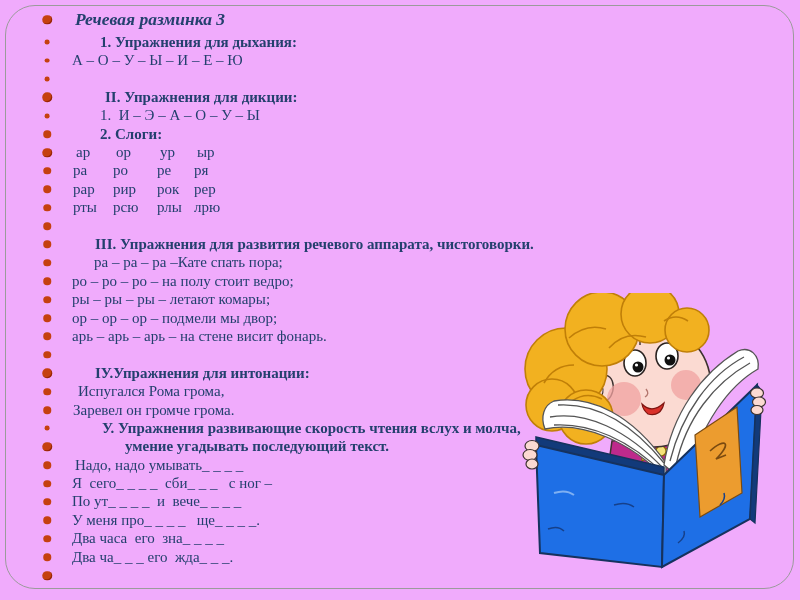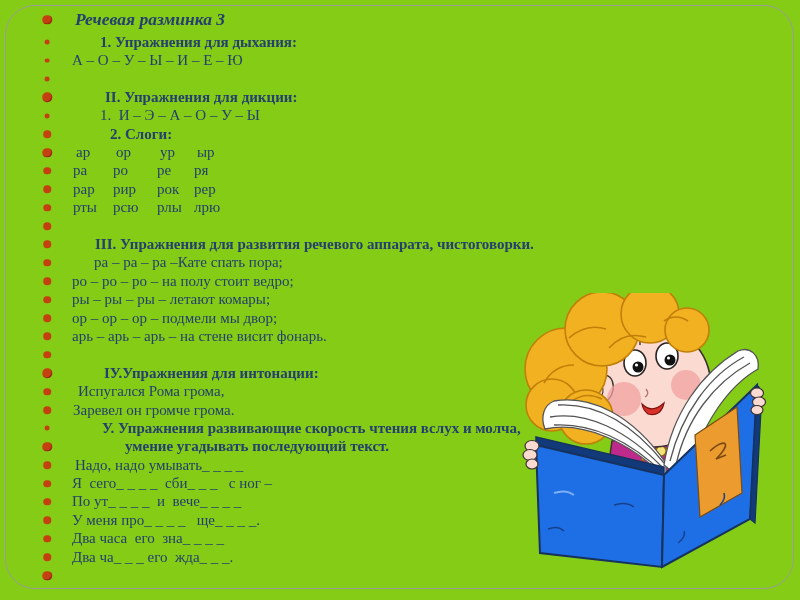--- a/index.html
+++ b/index.html
@@ -1,19 +1,19 @@
 <!DOCTYPE html>
 <html><head>
 <meta charset="utf-8">
 <style>
   html,body{margin:0;padding:0;}
   .slide{
     position:relative;
     width:800px;height:600px;
-    background:#84cc16;
+    background:#f0abfc;
     overflow:hidden;
     font-family:"Liberation Serif","DejaVu Serif",serif;
   }
   .frame{
     position:absolute;
     left:5px;top:5px;width:787px;height:582px;
     border:1.6px solid #9b9b9b;
     border-radius:30px;
     pointer-events:none;
   }
@@ -81,21 +81,21 @@
       <div class="line bold">
         <span class="bullet lg"></span>
         <span class="txt" style="margin-left: 35px;">II. Упражнения для дикции:</span>
       </div>
       <div class="line">
         <span class="bullet sm"></span>
         <span class="txt" style="margin-left: 30px;">1.  И – Э – А – О – У – Ы</span>
       </div>
       <div class="line bold">
         <span class="bullet md"></span>
-        <span class="txt" style="margin-left: 40px;">2. Слоги:</span>
+        <span class="txt" style="margin-left: 30px;">2. Слоги:</span>
       </div>
       <div class="line">
         <span class="bullet lg"></span>
         <span class="txt" style="margin-left: 6px;"><span class="cell" style="width: 40px;">ар</span><span class="cell" style="width: 44px;">ор</span><span class="cell" style="width: 37px;">ур</span><span class="cell" style="width: 40px;">ыр</span></span>
       </div>
       <div class="line">
         <span class="bullet md"></span>
         <span class="txt" style="margin-left: 3px;"><span class="cell" style="width: 40px;">ра</span><span class="cell" style="width: 44px;">ро</span><span class="cell" style="width: 37px;">ре</span><span class="cell" style="width: 40px;">ря</span></span>
       </div>
       <div class="line">
@@ -133,21 +133,21 @@
       <div class="line">
         <span class="bullet md"></span>
         <span class="txt" style="margin-left: 2px;">арь – арь – арь – на стене висит фонарь.</span>
       </div>
       <div class="line">
         <span class="bullet md"></span>
         <span class="txt" style="margin-left: 2px;"></span>
       </div>
       <div class="line bold">
         <span class="bullet lg"></span>
-        <span class="txt" style="margin-left: 34px;">IУ.Упражнения для интонации:</span>
+        <span class="txt" style="margin-left: 25px;">IУ.Упражнения для интонации:</span>
       </div>
       <div class="line">
         <span class="bullet md"></span>
         <span class="txt" style="margin-left: 8px;">Испугался Рома грома,</span>
       </div>
       <div class="line">
         <span class="bullet md"></span>
         <span class="txt" style="margin-left: 3px; font-family: Liberation Serif, serif;">Заревел он громче грома.</span>
       </div>
       <div class="line bold">

